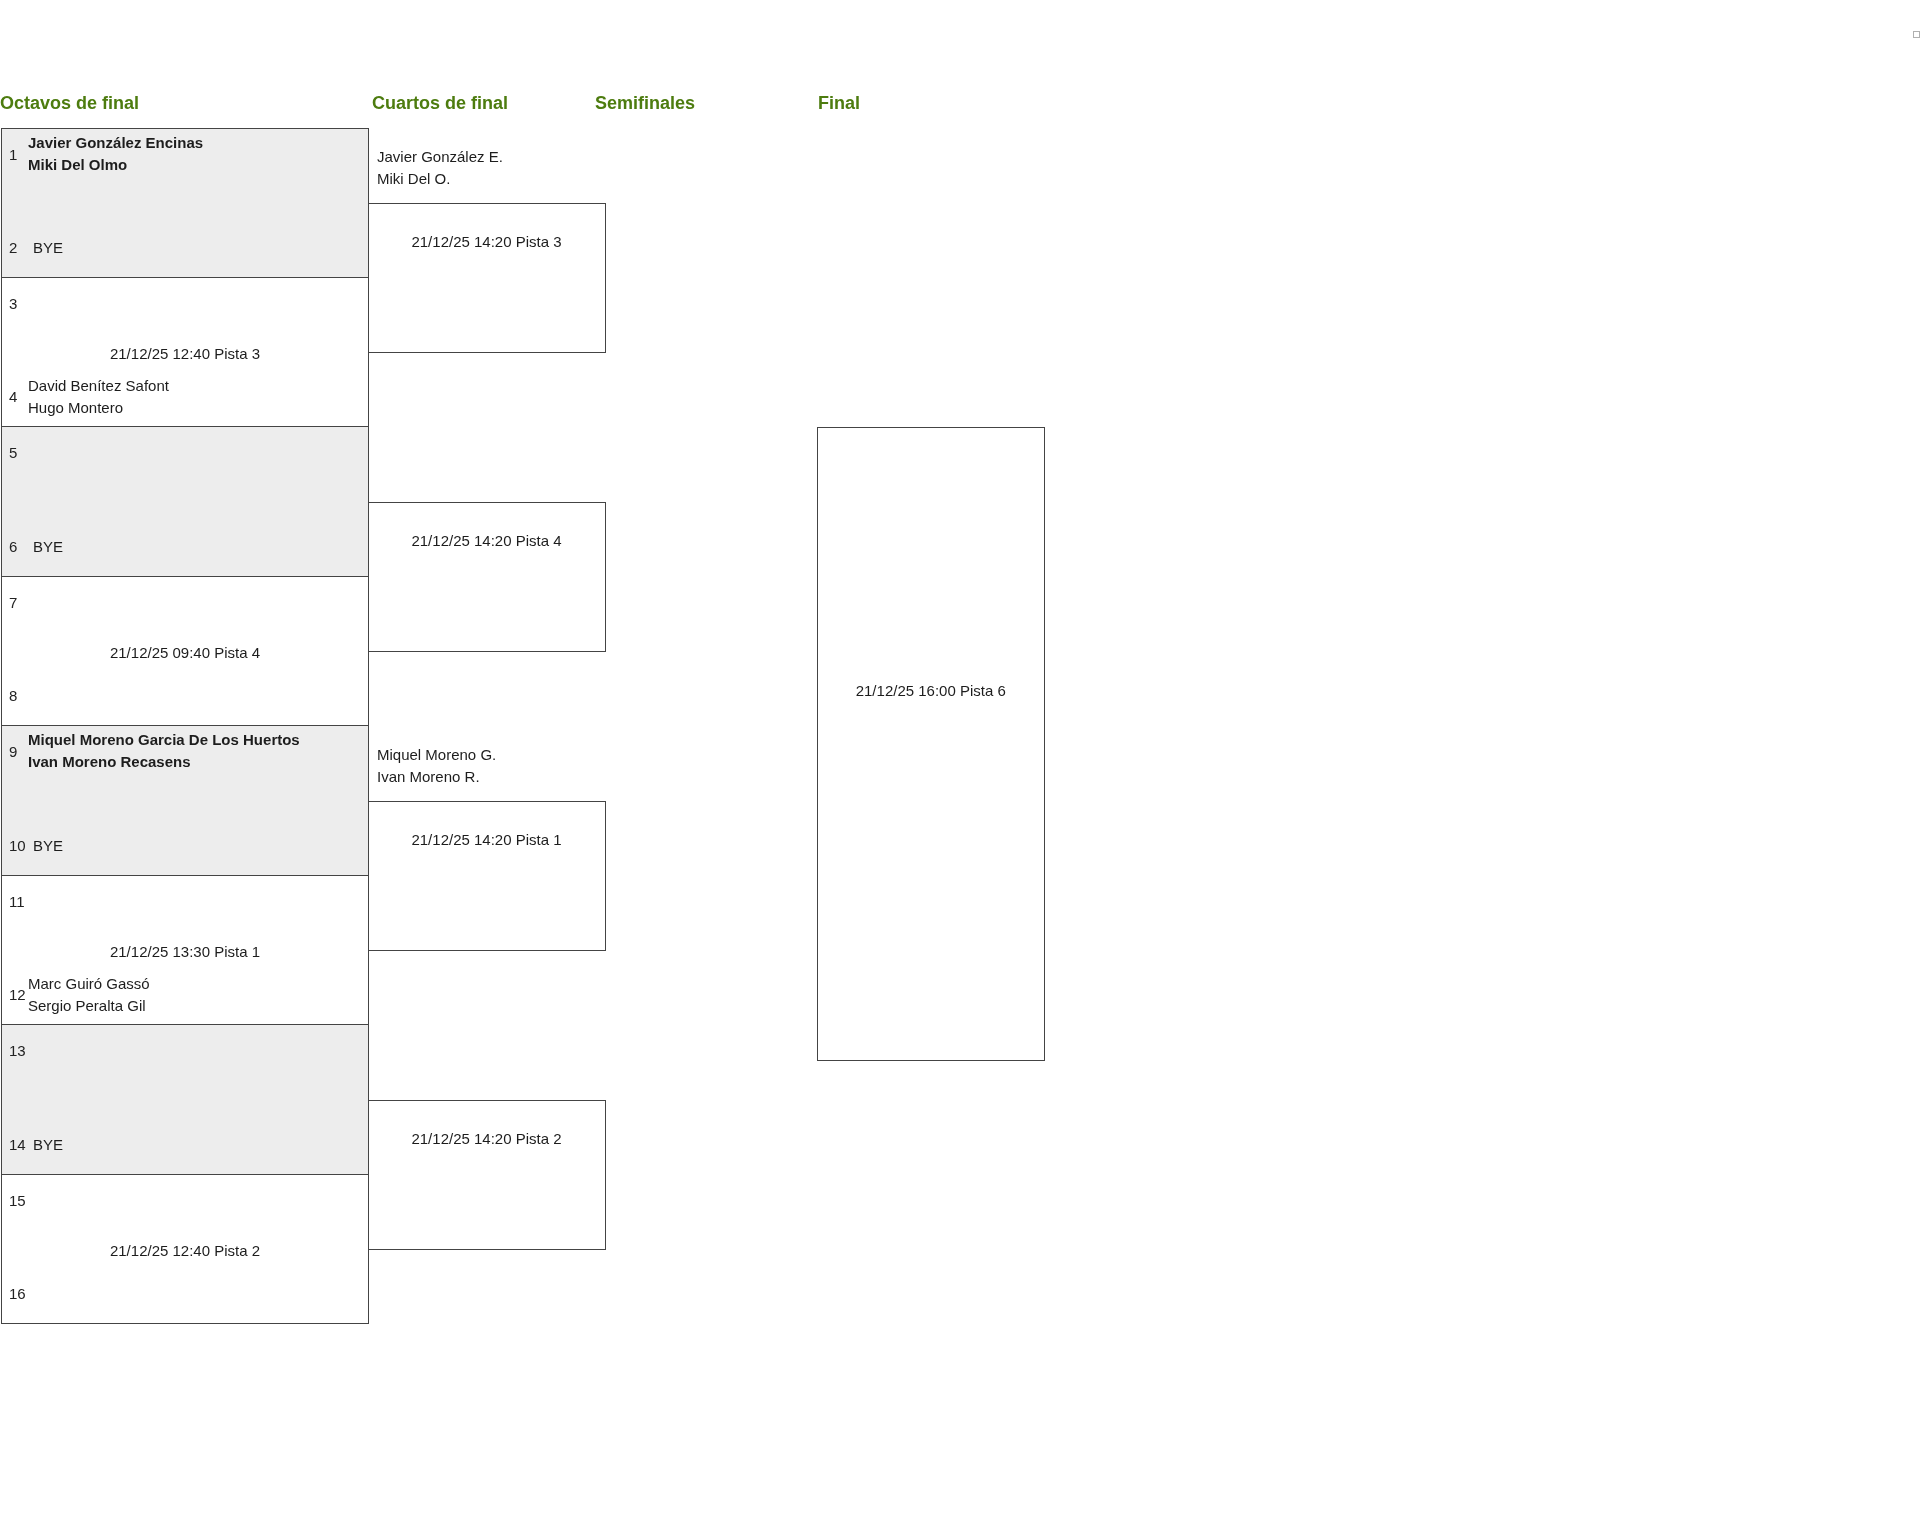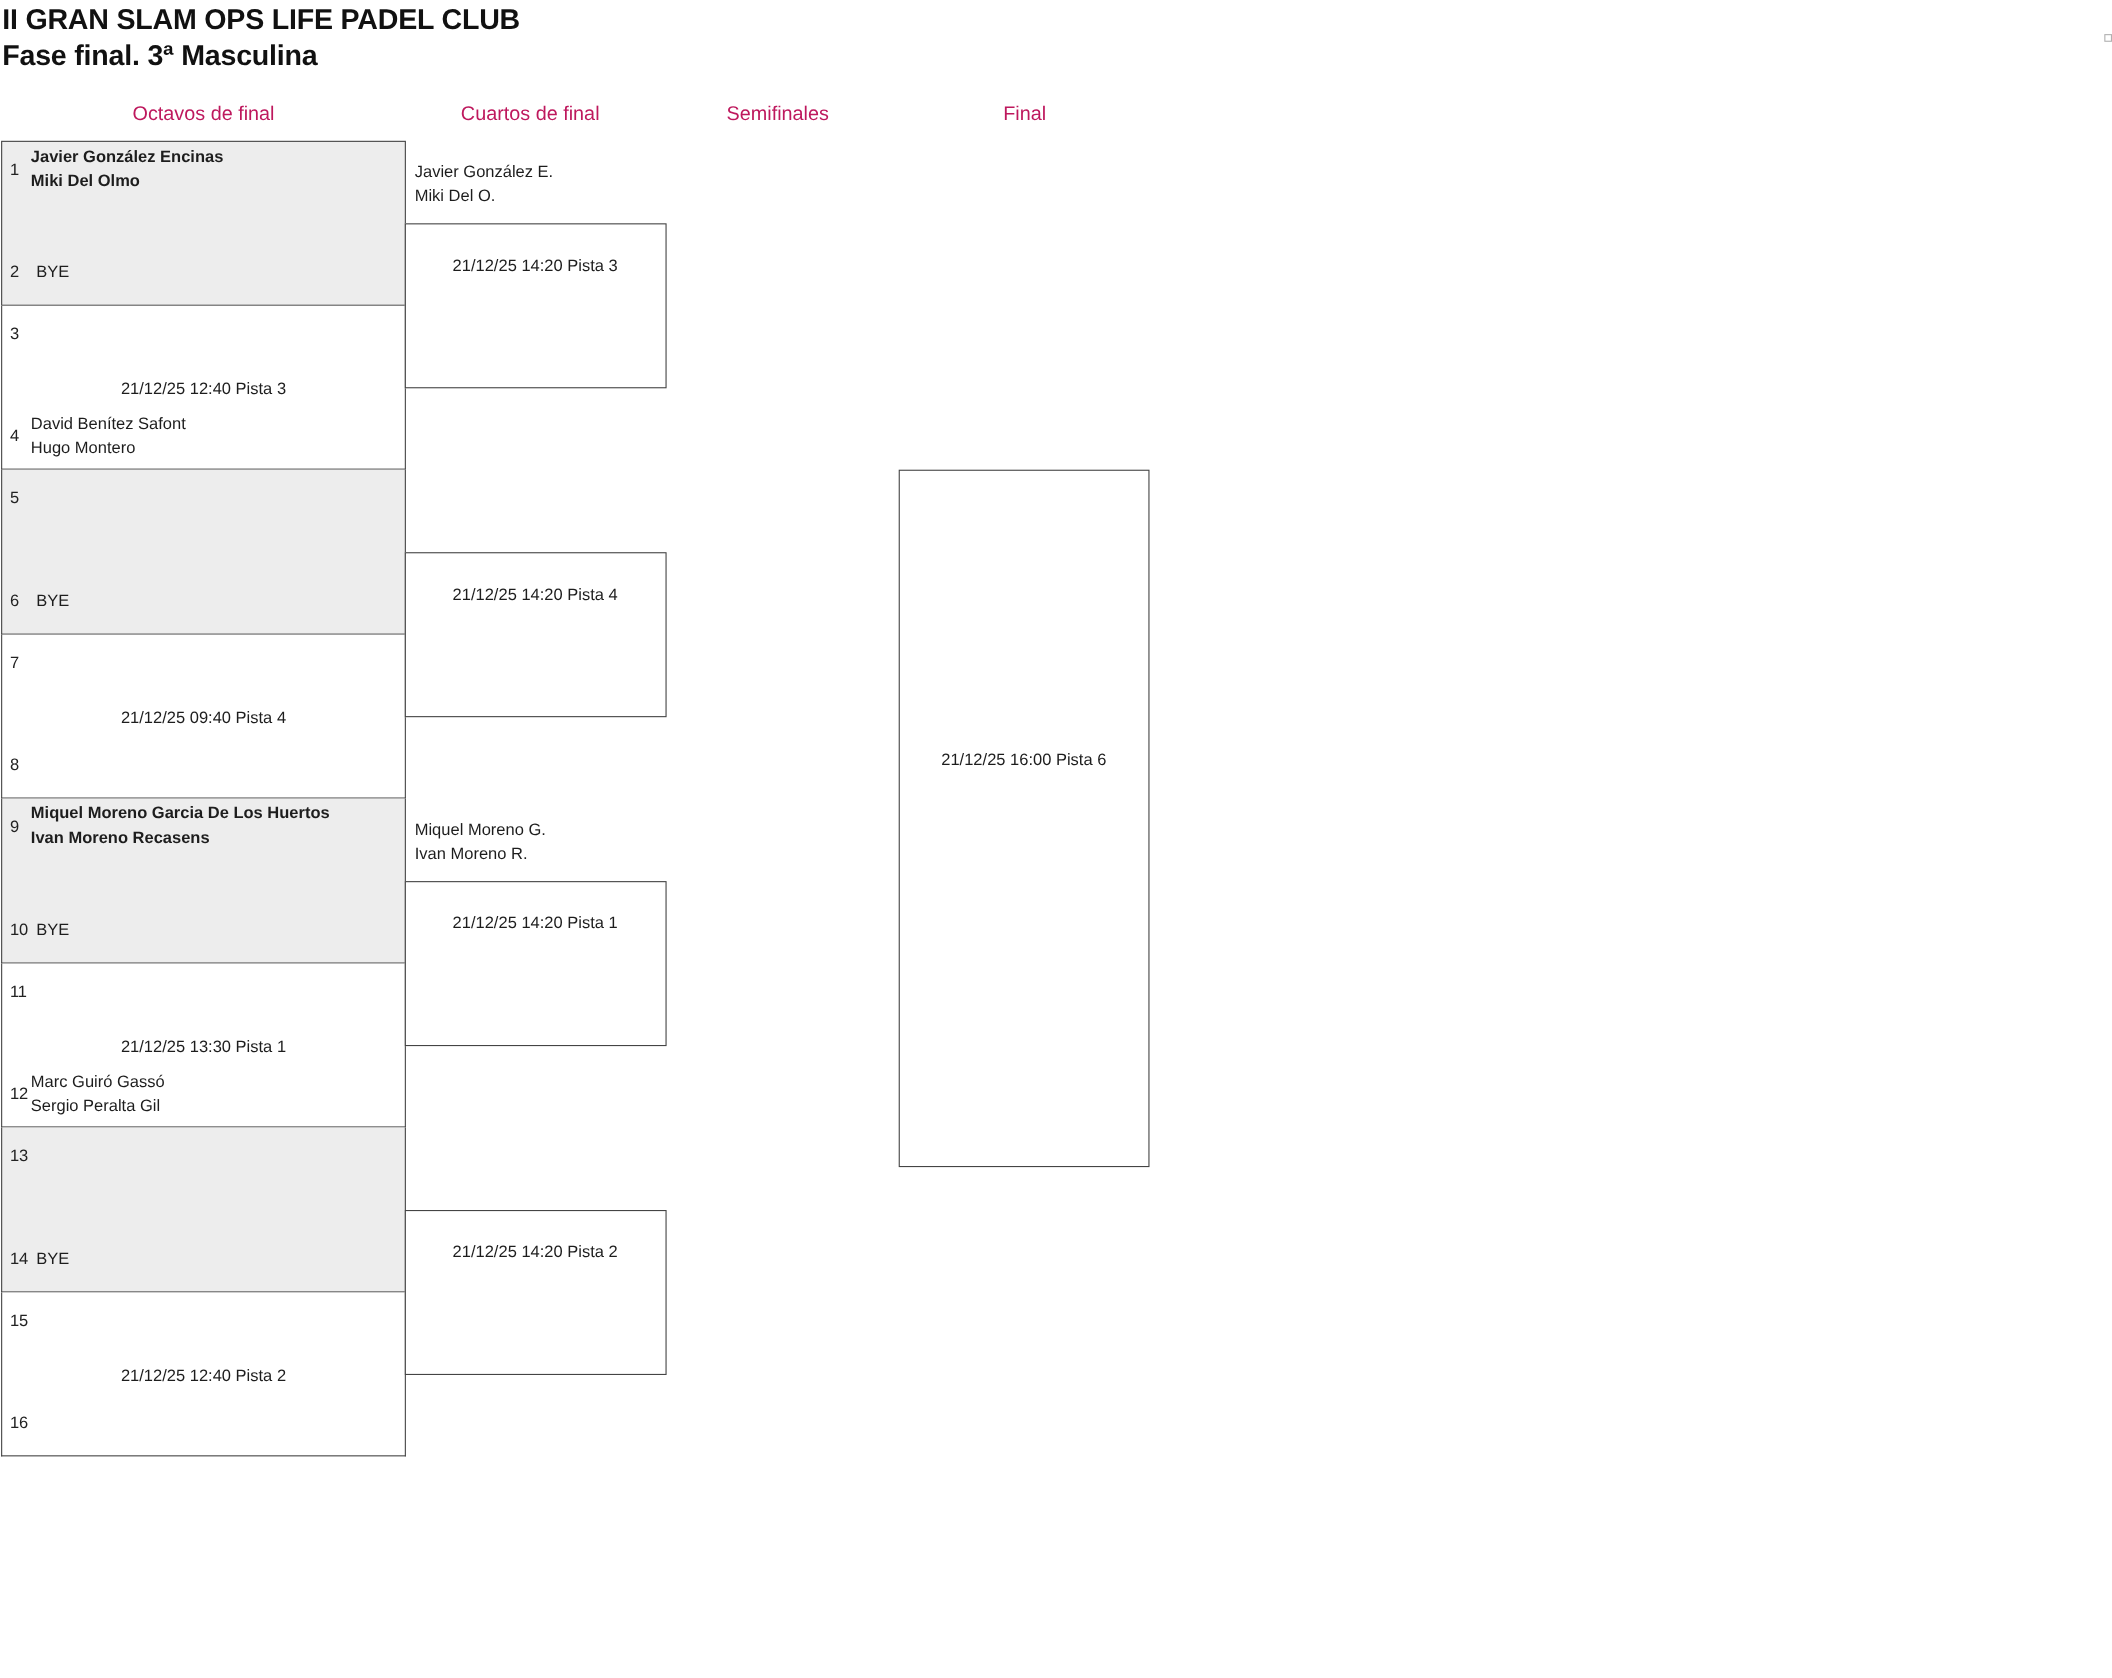--- a/index.html
+++ b/index.html
@@ -12,22 +12,22 @@
   html,body{margin:0;padding:0;background:#ffffff;}
   .page{
     position:relative;width:1920px;height:1525px;background:#ffffff;overflow:hidden;
     font-family:"Liberation Sans", sans-serif;color:var(--ink);
   }
   .title-block{position:absolute;left:2px;top:1px;}
   .title-block h1,.title-block h2{
     margin:0;font-size:26px;line-height:33px;font-weight:bold;letter-spacing:-0.2px;color:#111;
   }
   .round-header{
-    position:absolute;top:92px;text-align:center;
-    font-size:18px;line-height:22px;font-weight:normal;color:#be185d;
+    position:absolute;top:92px;text-align:left;
+    font-size:18px;line-height:22px;font-weight:bold;color:#4d7c0f;
   }
   .rh-octavos{left:0;width:370px;}
   .rh-cuartos{left:372px;width:220px;}
   .rh-semis{left:595px;width:224px;}
   .rh-final{left:818px;width:227px;}
 
   
   .obox{
     position:absolute;left:1px;width:368px;height:149.5px;box-sizing:border-box;
     border:1.5px solid var(--line);border-top:none;background:#ffffff;
@@ -69,24 +69,20 @@
   .artifact{
     position:absolute;left:1913px;top:31px;width:5px;height:5px;
     border:1px solid var(--artifact);background:#ffffff;
   }
 </style>
 </head>
 <body>
 
 <div class="page">
 
-  <div class="title-block">
-    <h1>II GRAN SLAM OPS LIFE PADEL CLUB</h1>
-    <h2>Fase final. 3ª Masculina</h2>
-  </div>
 
   <div class="artifact"></div>
 
   <div class="round-header rh-octavos">Octavos de final</div>
   <div class="round-header rh-cuartos">Cuartos de final</div>
   <div class="round-header rh-semis">Semifinales</div>
   <div class="round-header rh-final">Final</div>
 
   <div class="obox first shaded" style="top:128px">
     <span class="seed seed-top">1</span>

